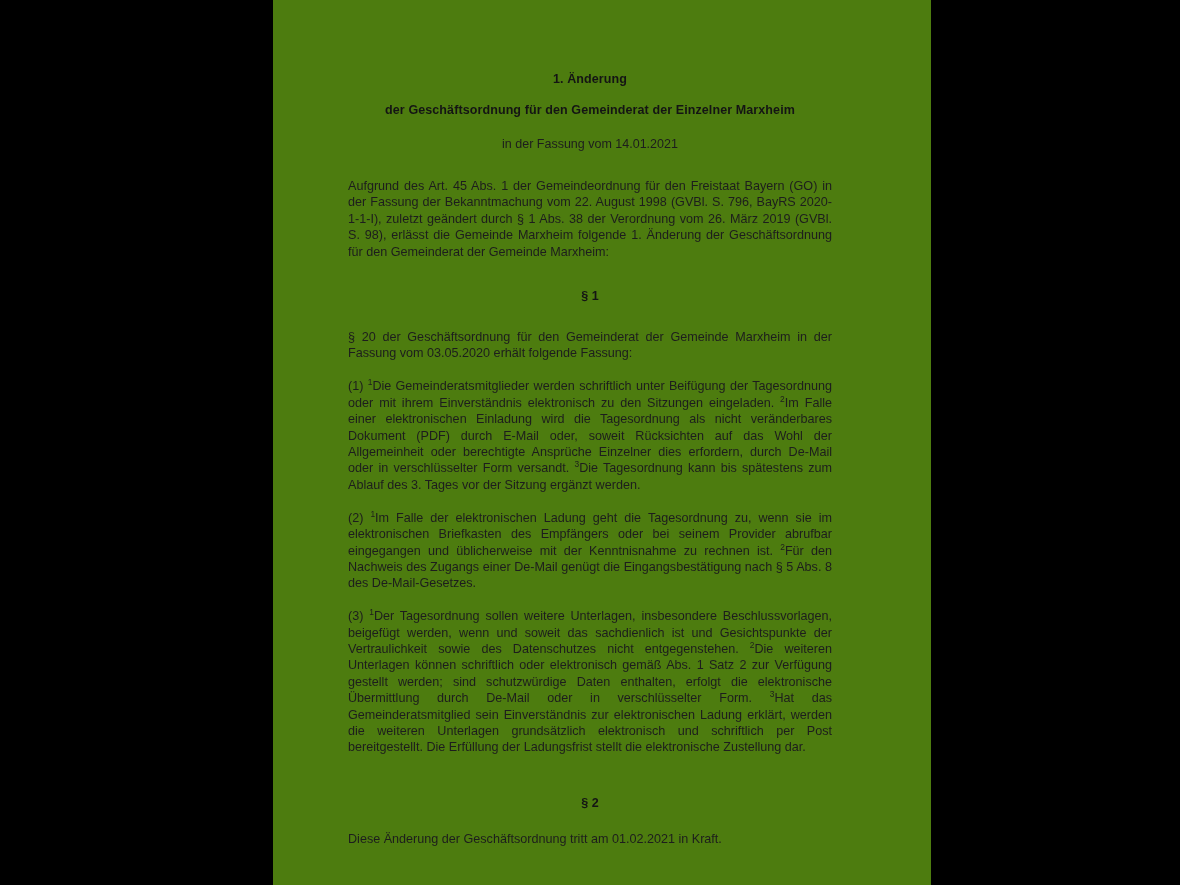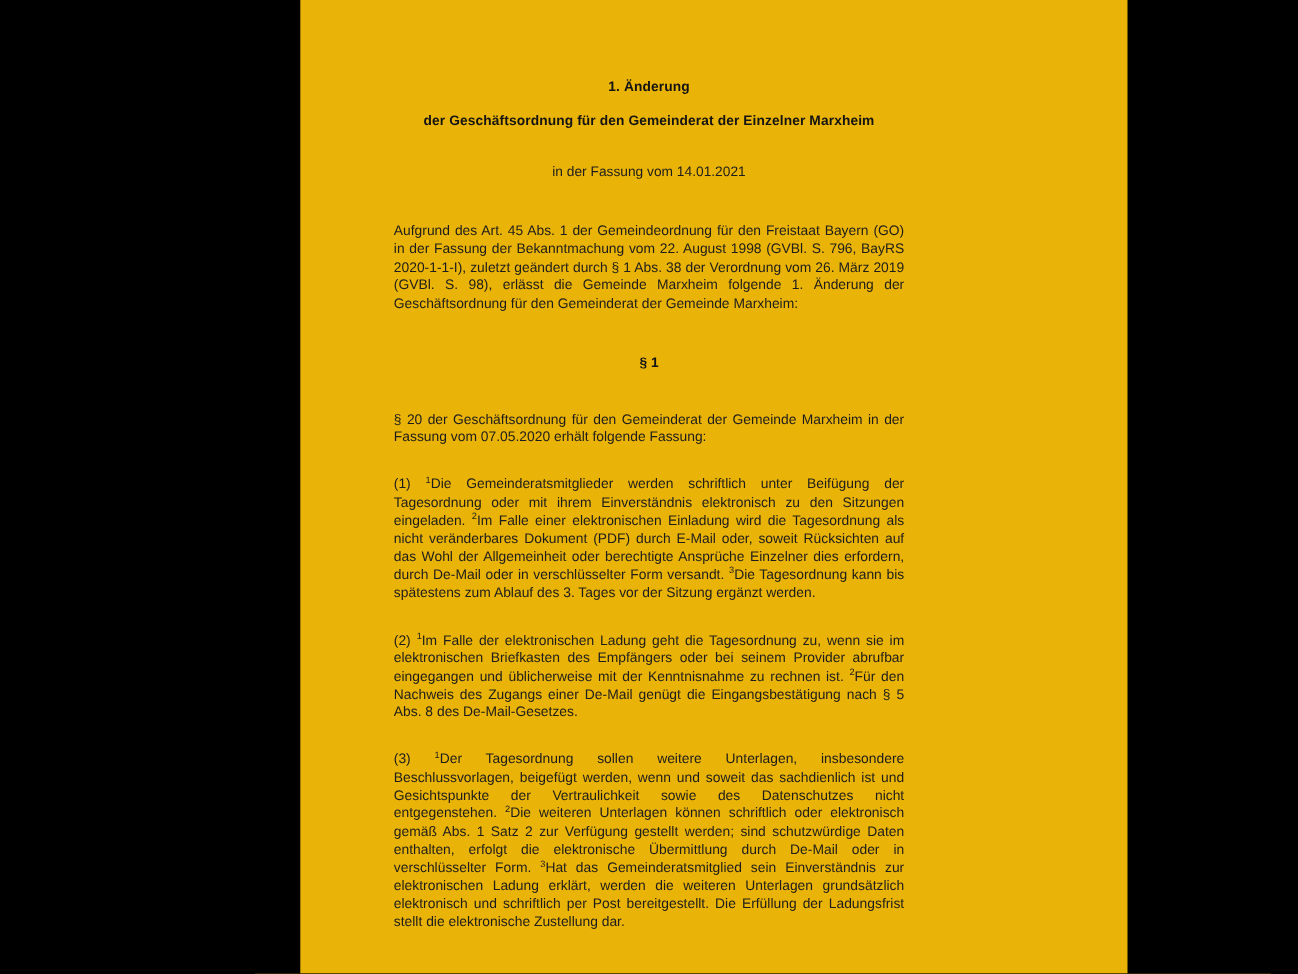--- a/index.html
+++ b/index.html
@@ -16,23 +16,23 @@
   .viewport {
     position: relative;
     width: 1180px;
     height: 885px;
     background: #000000;
   }
   .page {
     position: absolute;
     left: 273px;
     top: 0;
-    width: 752px;
+    width: 658px;
     height: 885px;
-    background: #eab308;
+    background: #4d7c0f;
   }
   .page-inner {
     position: absolute;
     left: 75px;
     top: 0;
     width: 484px;
   }
   .title-1 {
     text-align: center;
     font-weight: bold;
@@ -49,29 +49,29 @@
     color: #141414;
     margin: 0;
     padding-top: 17px;
     letter-spacing: 0.1px;
   }
   .title-3 {
     text-align: center;
     font-weight: normal;
     font-size: 12.5px;
     color: #1d1d1d;
-    margin: 12px;
+    margin: 0;
     padding-top: 20px;
   }
   .body-par {
     text-align: justify;
     font-size: 12.6px;
     line-height: 16.4px;
     color: #1d1d1d;
-    margin: 10px;
+    margin: 0;
     hyphens: none;
   }
   .par-intro { padding-top: 27px; }
   .par-gap   { padding-top: 16.5px; }
   .section-head {
     text-align: center;
     font-weight: bold;
     font-size: 12.5px;
     color: #141414;
     margin: 0;
@@ -97,21 +97,21 @@
       <p class="title-1">1.  Änderung</p>
 
       <p class="title-2">der Geschäftsordnung für den Gemeinderat der Einzelner Marxheim</p>
 
       <p class="title-3">in der Fassung vom 14.01.2021</p>
 
       <p class="body-par par-intro">Aufgrund des Art. 45 Abs. 1 der Gemeindeordnung für den Freistaat Bayern (GO) in der Fassung der Bekanntmachung vom 22. August 1998 (GVBl. S. 796, BayRS 2020-1-1-I), zuletzt geändert durch § 1 Abs. 38 der Verordnung vom 26. März 2019 (GVBl. S. 98), erlässt die Gemeinde Marxheim folgende 1. Änderung der Geschäftsordnung für den Gemeinderat der Gemeinde Marxheim:</p>
 
       <p class="section-head sec1-gap">§ 1</p>
 
-      <p class="body-par after-head">§ 20 der Geschäftsordnung für den Gemeinderat der Gemeinde Marxheim in der Fassung vom 07.05.2020 erhält folgende Fassung:</p>
+      <p class="body-par after-head">§ 20 der Geschäftsordnung für den Gemeinderat der Gemeinde Marxheim in der Fassung vom 03.05.2020 erhält folgende Fassung:</p>
 
       <p class="body-par par-gap">
         <span>(1)</span><span> </span><sup>1</sup><span>Die Gemeinderatsmitglieder werden schriftlich unter Beifügung der Tagesordnung oder mit ihrem Einverständnis elektronisch zu den Sitzungen eingeladen. </span><sup>2</sup><span>Im Falle einer elektronischen Einladung wird die Tagesordnung als nicht veränderbares Dokument (PDF) durch E-Mail oder, soweit Rücksichten auf das Wohl der Allgemeinheit oder berechtigte Ansprüche Einzelner dies erfordern, durch De-Mail oder in verschlüsselter Form versandt. </span><sup>3</sup><span>Die Tagesordnung kann bis spätestens zum Ablauf des 3. Tages vor der Sitzung ergänzt werden.</span>
       </p>
 
       <p class="body-par par-gap">
         <span>(2)</span><span> </span><sup>1</sup><span>Im Falle der elektronischen Ladung geht die Tagesordnung zu, wenn sie im elektronischen Briefkasten des Empfängers oder bei seinem Provider abrufbar eingegangen und üblicherweise mit der Kenntnisnahme zu rechnen ist. </span><sup>2</sup><span>Für den Nachweis des Zugangs einer De-Mail genügt die Eingangsbestätigung nach § 5 Abs. 8 des De-Mail-Gesetzes.</span>
       </p>
 
       <p class="body-par par-gap">

